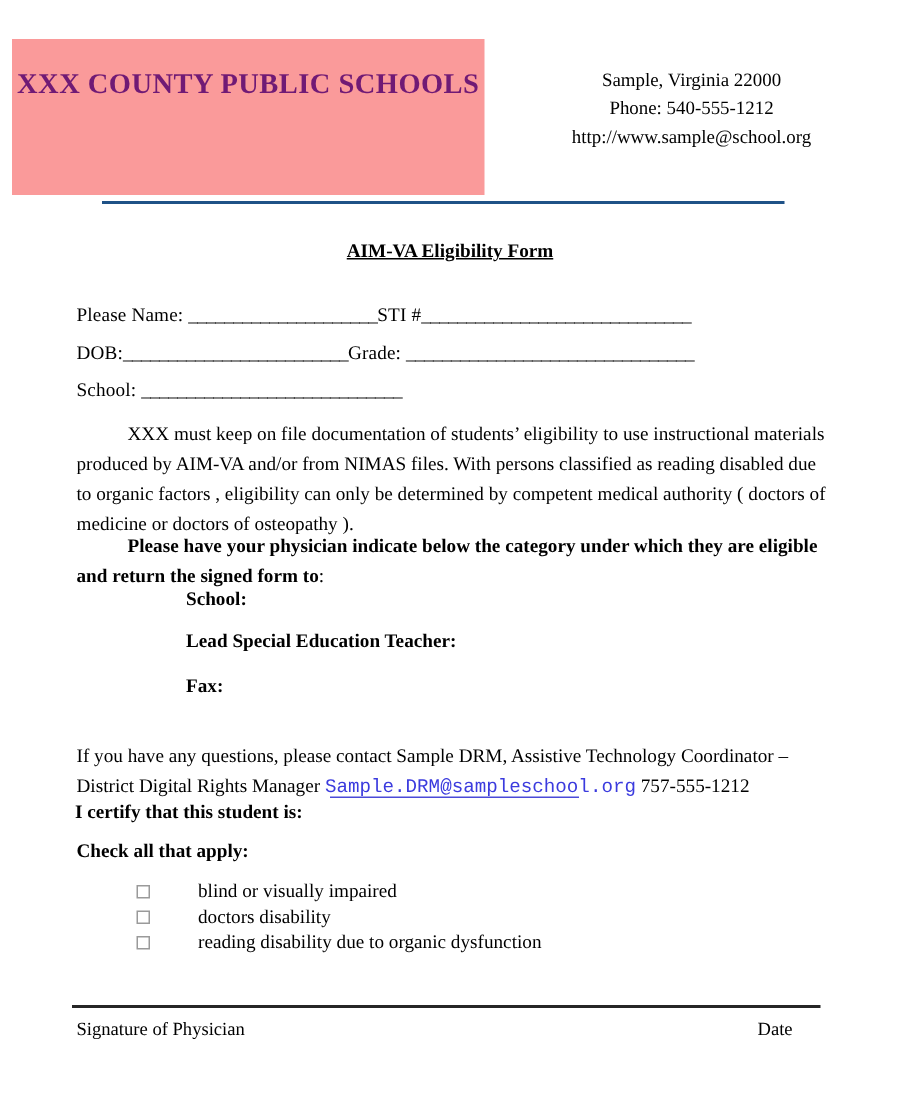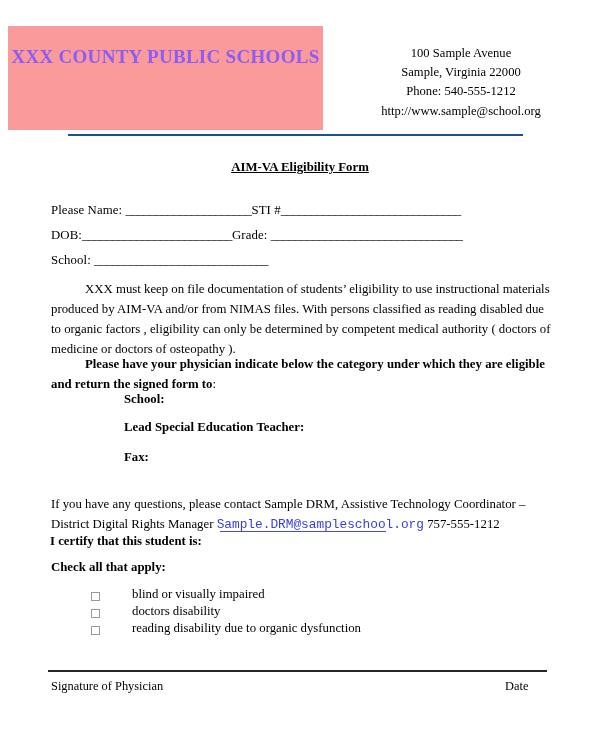--- a/index.html
+++ b/index.html
@@ -34,21 +34,21 @@
   .school-name {
     position: absolute;
     left: 8px;
     top: 43px;
     width: 315px;
     text-align: center;
     font-size: 19px;
     font-weight: bold;
     line-height: 27px;
     letter-spacing: 0.3px;
-    color: #8b5cf6;
+    color: #701a75;
   }
 
   .address-block {
     position: absolute;
     left: 330px;
     top: 44px;
     width: 262px;
     text-align: center;
     font-size: 12.6px;
     line-height: 19.2px;
@@ -148,21 +148,21 @@
 
   
   .check-list {
     position: absolute;
     left: 49px;
     top: 586px;
     width: 420px;
   }
   .check-item {
     display: flex;
-    align-items: center;
+    align-items: flex-start;
     height: 17px;
     padding-left: 42px;
   }
   .checkbox-glyph {
     width: 7px;
     height: 7px;
     border: 1px solid #9a9a9a;
     background: #ffffff;
     margin-top: 4px;
     flex: 0 0 auto;
@@ -199,21 +199,20 @@
 </style>
 </head>
 <body>
 
 <div id="page">
 
   <div class="letterhead-band"></div>
   <div class="school-name">XXX COUNTY PUBLIC SCHOOLS</div>
 
   <div class="address-block">
-    <div>100 Sample Avenue</div>
     <div>Sample, Virginia 22000</div>
     <div>Phone:   540-555-1212</div>
     <div>http://www.sample@school.org</div>
   </div>
 
   <div class="rule-navy"></div>
 
   <div class="form-title">AIM-VA Eligibility Form</div>
 
   <div class="field-row r-name"><span>Please Name: </span><span class="fill">_____________________</span><span>STI #</span><span class="fill">______________________________</span></div>

